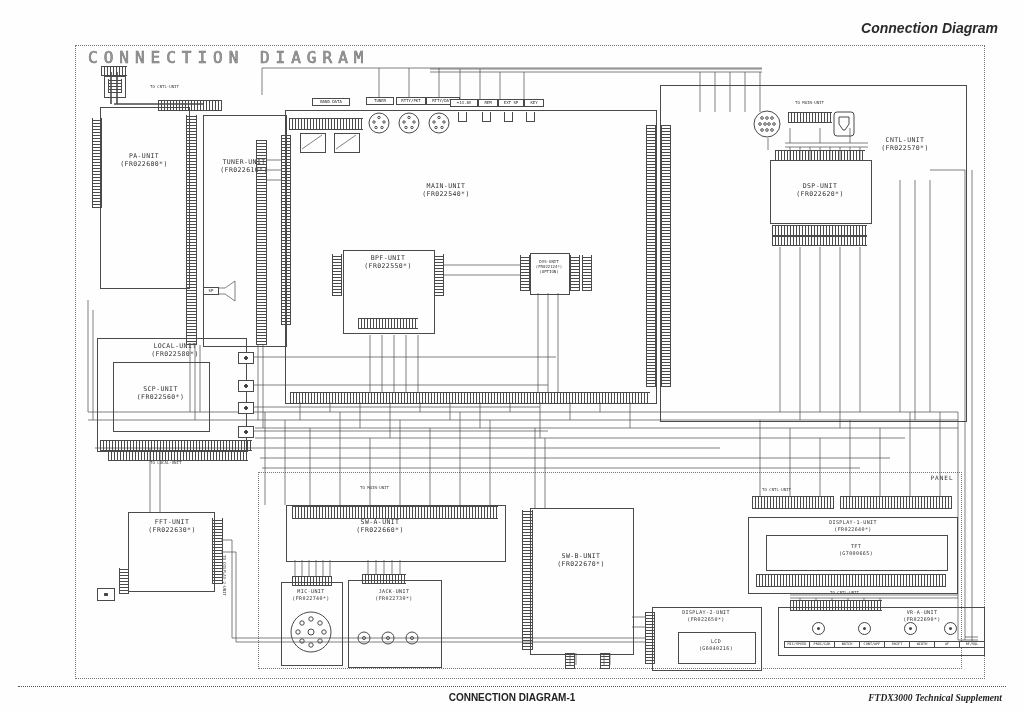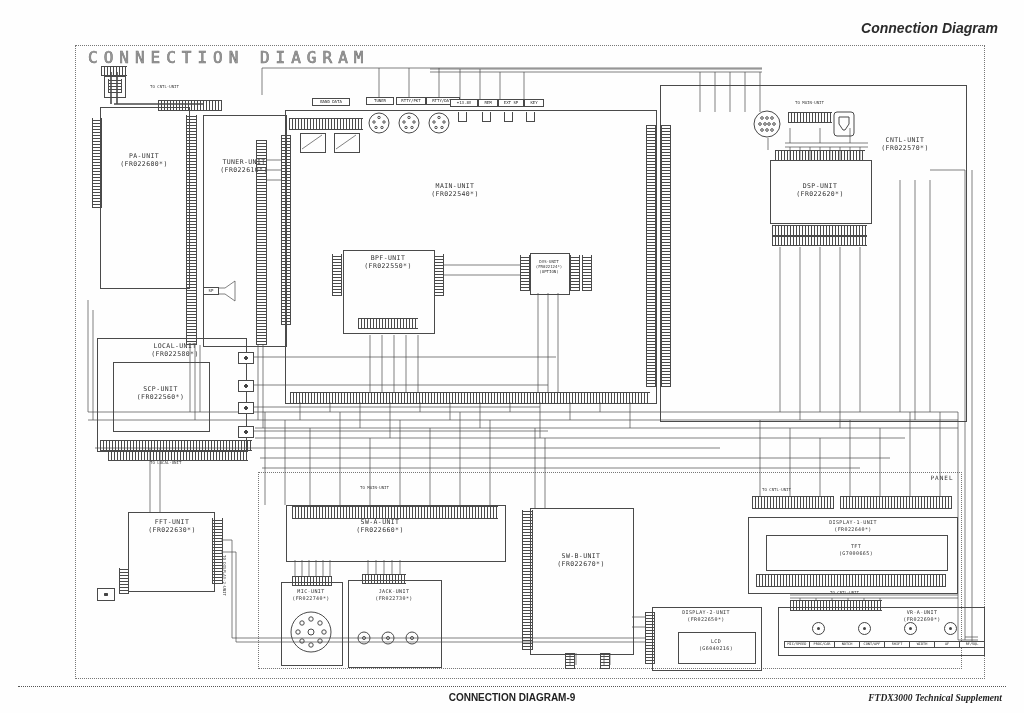--- a/index.html
+++ b/index.html
@@ -36,21 +36,21 @@
   svg.layer{position:absolute;left:0;top:0;}
 </style>
 </head>
 <body>
 
 <div id="page">
 
   <div id="hdr-right">Connection Diagram</div>
   <div id="title">CONNECTION DIAGRAM</div>
   <div id="footer-rule"></div>
-  <div id="footer-center">CONNECTION DIAGRAM-9</div>
+  <div id="footer-center">CONNECTION DIAGRAM-1</div>
   <div id="footer-right">FTDX3000 Technical Supplement</div>
 
   <div class="dash" style="left:75px;top:45px;width:908px;height:632px;"></div>
   <div class="dash" style="left:258px;top:472px;width:702px;height:195px;"></div>
   <div class="ulabel" style="left:922px;top:474px;width:40px;font-size:6px;letter-spacing:1px;">PANEL</div>
 
   <svg class="layer" width="1024" height="713" viewBox="0 0 1024 713">
     <g stroke="#4a4a4a" stroke-width="0.7" fill="none">
       <path d="M262,95 V68 H762 M430,69 H762 M430,72 H762 M379,97 V68 M409,97 V68 M439,97 V68 M460,99 V69 M480,99 V69 M500,99 V72 M524,99 V72 M700,72 V112 M715,72 V112 M730,72 V112 M745,72 V112 M760,72 V112 M768,138 V150"></path>
       <path stroke-width="1.6" d="M111,72 V104 M117,72 V104 M114,104 H203"></path>
@@ -74,21 +74,21 @@
     <span>(FR022600*)</span>
   </div>
 
   <div class="box" style="left:203px;top:115px;width:82px;height:230px;"></div>
   <div class="ulabel" style="left:203px;top:158px;width:82px;">
     <span>TUNER-UNIT</span><br>
     <span>(FR022610*)</span>
   </div>
 
   <div class="box" style="left:285px;top:110px;width:370px;height:292px;"></div>
-  <div class="ulabel" style="left:395px;top:182px;width:120px;">
+  <div class="ulabel" style="left:386px;top:182px;width:120px;">
     <span>MAIN-UNIT</span><br>
     <span>(FR022540*)</span>
   </div>
 
   <div class="box" style="left:343px;top:250px;width:90px;height:82px;"></div>
   <div class="ulabel" style="left:348px;top:254px;width:80px;">
     <span>BPF-UNIT</span><br>
     <span>(FR022550*)</span>
   </div>
 

